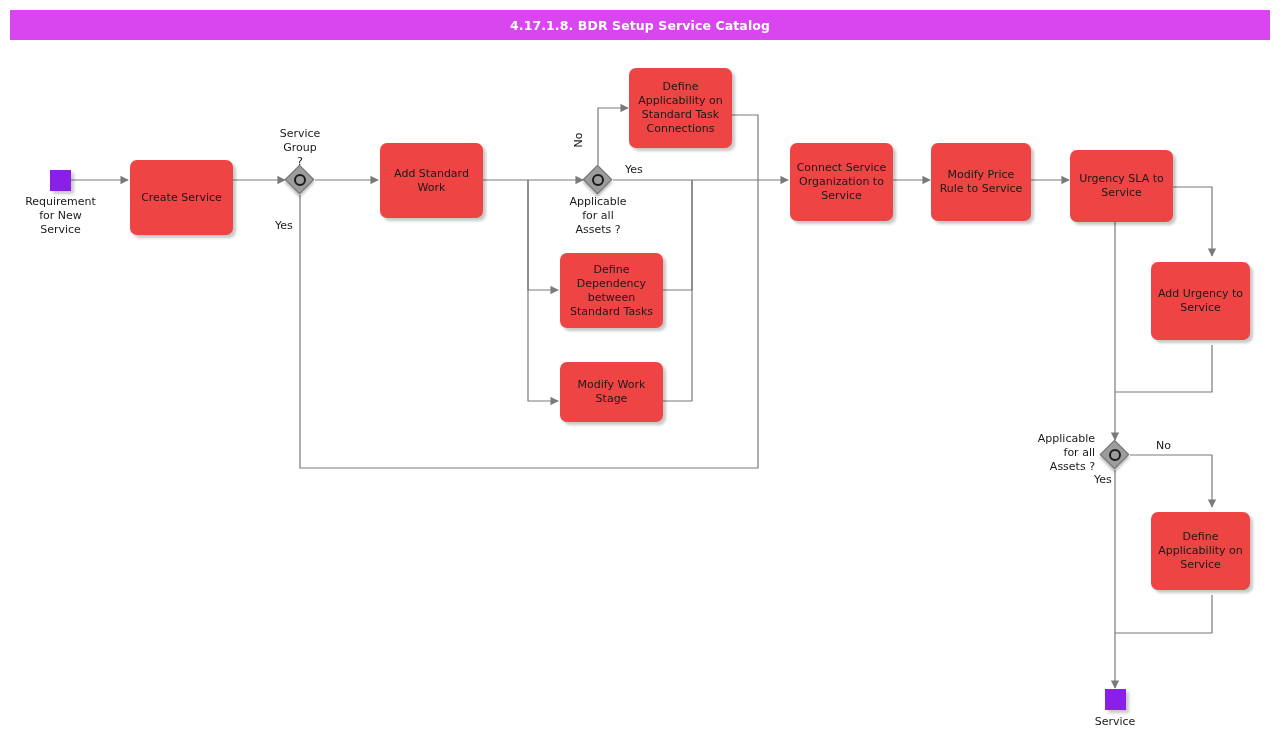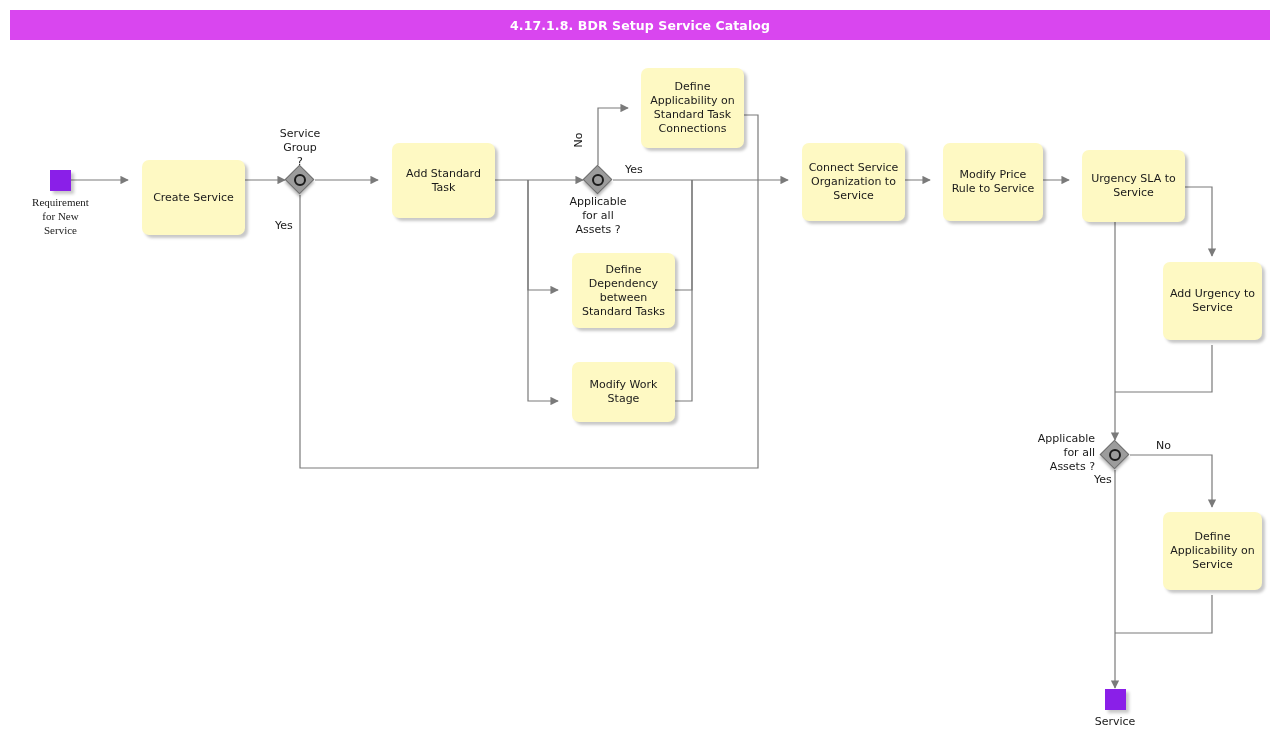--- a/index.html
+++ b/index.html
@@ -47,29 +47,28 @@
     left: 0;
     top: 0;
     width: 1280px;
     height: 741px;
     pointer-events: none;
   }
 
   
   .task {
     position: absolute;
-    background: #fef9c3;
+    background: #ef4444;
     border-radius: 7px;
     box-shadow: 3px 3px 3px rgba(0,0,0,0.22);
     display: flex;
     align-items: center;
     justify-content: center;
     box-sizing: border-box;
     padding: 2px 5px;
-    margin-left: 12px;
   }
   .task .task-label {
     color: #1a1a1a;
     font-family: "DejaVu Sans", sans-serif;
     font-size: 11px;
     line-height: 14px;
     text-align: center;
     white-space: pre-line;
   }
 
@@ -193,31 +192,31 @@
 
       <path d="M 300 195 L 300 468 L 758 468 L 758 180"></path>
 
       <path d="M 1212 345 L 1212 392 L 1115 392"></path>
 
       <path d="M 1212 595 L 1212 633 L 1115 633"></path>
     </g>
   </svg>
 
   <div class="event" style="left:50px; top:170px;"></div>
-  <div class="event-label" style="left:8px; top:195px; width:105px;font-family:Liberation Serif, serif;">Requirement
+  <div class="event-label" style="left:8px; top:195px; width:105px;">Requirement
 for New
 Service</div>
 
   <div class="task" style="left:130px; top:160px; width:103px; height:75px;">
     <span class="task-label">Create Service</span>
   </div>
 
   <div class="task" style="left:380px; top:143px; width:103px; height:75px;">
     <span class="task-label">Add Standard
-Task</span>
+Work</span>
   </div>
 
   <div class="task" style="left:629px; top:68px; width:103px; height:80px;">
     <span class="task-label">Define
 Applicability on
 Standard Task
 Connections</span>
   </div>
 
   <div class="task" style="left:560px; top:253px; width:103px; height:75px;">

